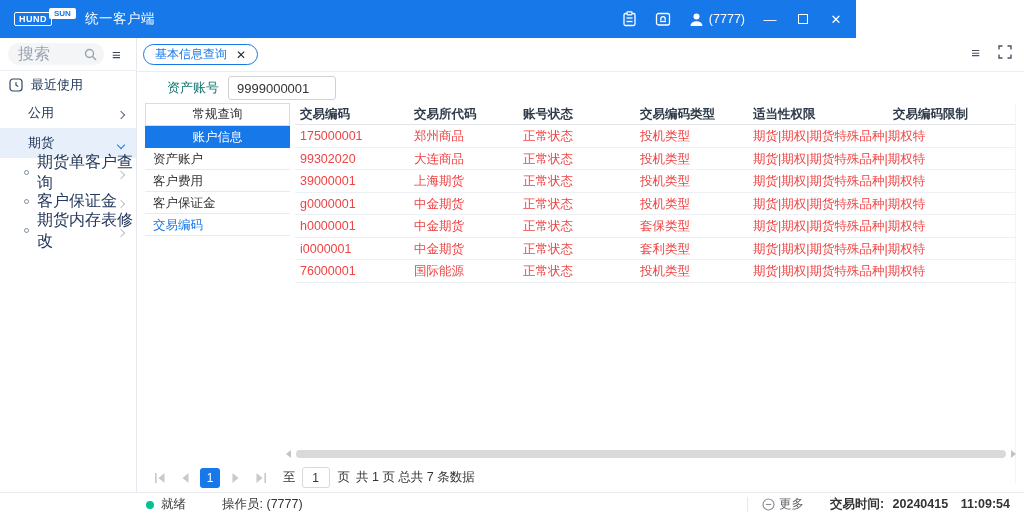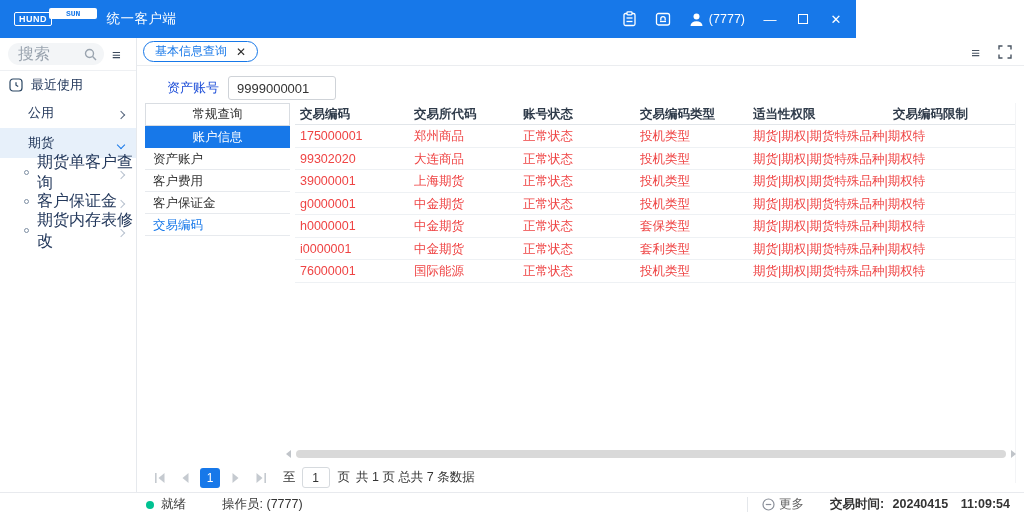--- a/index.html
+++ b/index.html
@@ -6,21 +6,21 @@
   html,body { width:1024px; height:516px; overflow:hidden;
     font-family:"Liberation Sans","DejaVu Sans",sans-serif; background:#fff; }
 
   
   .titlebar { position:absolute; left:0; top:0; width:856px; height:38px;
     background:#1778e9; display:flex; align-items:center; color:#fff; }
   .logo { display:flex; align-items:flex-end; margin-left:14px; position:relative; }
   .logo-hund { border:1px solid #fff; border-radius:2px; padding:1px 4px 1px 4px;
     font-size:9px; font-weight:bold; letter-spacing:.5px; color:#fff; }
   .logo-sun { background:#fff; color:#1778e9; font-size:8px; font-weight:bold;
-    padding:1px 17px; border-radius:2px; margin-left:-3px; transform:translateY(-7px);font-family:Liberation Mono, monospace; }
+    padding:1px 5px; border-radius:2px; margin-left:-3px; transform:translateY(-7px); }
   .app-title { font-size:13.5px; margin-left:9px; letter-spacing:.5px; }
   .titlebar-right { position:absolute; right:12px; top:0; height:38px;
     display:flex; align-items:center; gap:17px; }
   .tb-icon { width:17px; height:17px; display:flex; align-items:center; justify-content:center; cursor:pointer; }
   .tb-user { display:flex; align-items:center; gap:5px; font-size:12.5px; cursor:pointer; }
   .win-btn { width:16px; height:16px; display:flex; align-items:center; justify-content:center;
     font-size:13px; cursor:pointer; }
   .win-max-box { width:10px; height:10px; border:1.5px solid #fff; }
 
   
@@ -44,31 +44,31 @@
     border-bottom:1.5px solid currentColor; }
   .chev-right { transform:rotate(-45deg); }
   .chev-down { transform:rotate(45deg); }
   .side-chev { position:absolute; right:12px; color:#55657d; }
   .side-chev.blue { color:#1778e9; }
   .side-chev.faint { color:#b8c2cf; }
   .bullet { width:5px; height:5px; border:1px solid #7d8ea3; border-radius:50%; flex:none; }
 
   
   .main { position:absolute; left:137px; top:38px; width:887px; height:454px; background:#fff; }
-  .tabbar { position:absolute; left:0; top:0; width:887px; height:28px;
+  .tabbar { position:absolute; left:0; top:0; width:887px; height:34px;
     border-bottom:1px solid #ebedf0; display:flex; align-items:center; padding-left:6px; }
   .tab-pill { display:flex; align-items:center; gap:9px; height:21px; padding:0 11px;
     border:1px solid #1778e9; border-radius:11px; color:#1778e9; font-size:12px; cursor:pointer; }
   .tab-close { color:#2b2b2b; font-size:12px; font-weight:bold; cursor:pointer; line-height:1; }
   .tabbar-right { position:absolute; right:12px; top:0; height:28px; display:flex; align-items:center; gap:18px; }
   .tabbar-icon { color:#4a5563; cursor:pointer; display:flex; align-items:center; }
   .hamburger { font-size:15px; line-height:1; }
 
   .account-row { position:absolute; left:30px; top:38px; display:flex; align-items:center; }
-  .account-label { font-size:13px; color:#1d4ed8; }
+  .account-label { font-size:13px; color:#0f766e; }
   .account-input { width:108px; height:24px; border:1px solid #cfd3d8; border-radius:3px;
     margin-left:9px; font-size:13px; color:#333; padding:0 8px; outline:none; font-family:inherit; }
 
   
   .query-panel { position:absolute; left:8px; top:65px; width:145px; font-size:12.5px; }
   .qp-header { height:23px; line-height:21px; text-align:center; border:1px solid #d9dde2;
     color:#333; background:#fff; }
   .qp-item { height:22px; line-height:22px; border-bottom:1px solid #e7eaee;
     padding-left:8px; color:#333; cursor:pointer; }
   .qp-item.selected { background:#1778e9; color:#fff; text-align:center; padding-left:0; border-bottom:none; }

